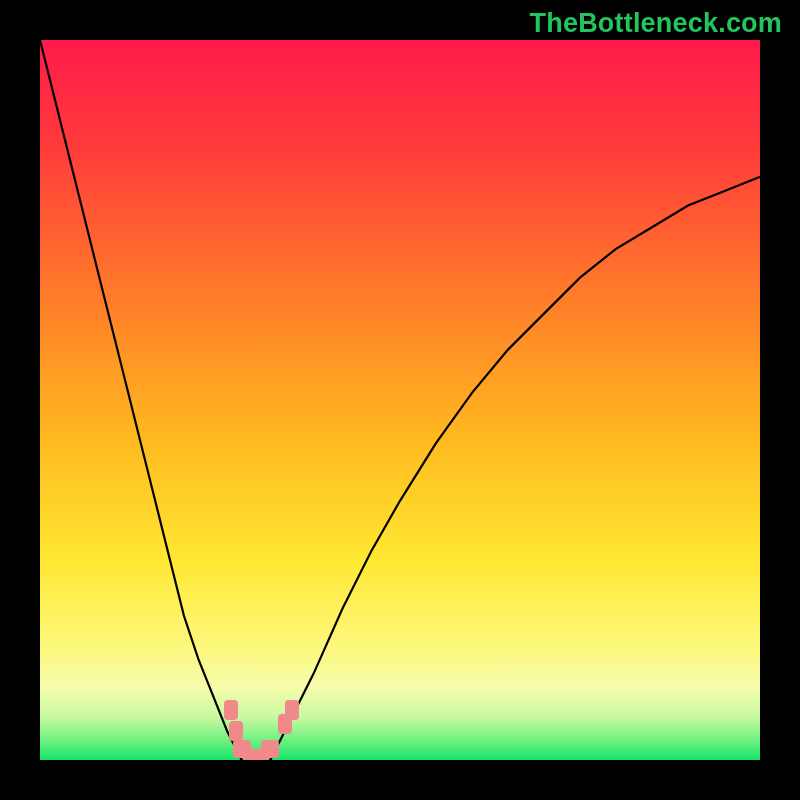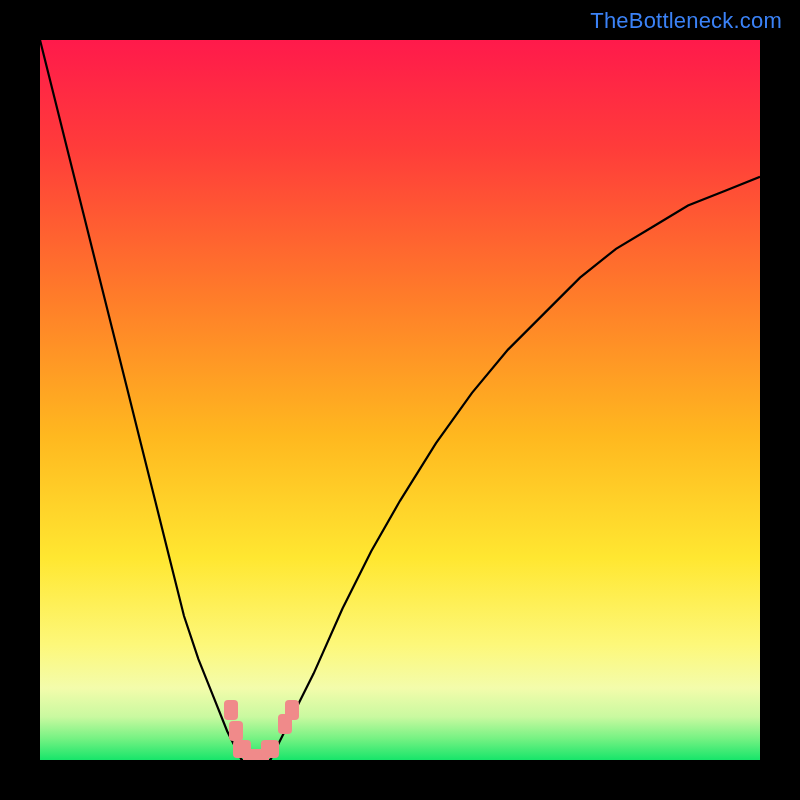--- a/index.html
+++ b/index.html
@@ -51,23 +51,23 @@
   .marker-dot {
     position: absolute;
     border-radius: 4px;
     background: #f08a8a;
     transform: translate(-50%, -50%);
   }
   #watermark {
     position: absolute;
     top: 8px;
     right: 18px;
-    font-size: 22px;
-    font-weight: 400;
-    color: #3b82f6;
+    font-size: 27px;
+    font-weight: 700;
+    color: #22c55e;
     letter-spacing: 0.2px;
     user-select: none;
   }
 </style>
 </head>
 <body>
 
 <div id="stage">
 
   <div id="watermark">TheBottleneck.com</div>

